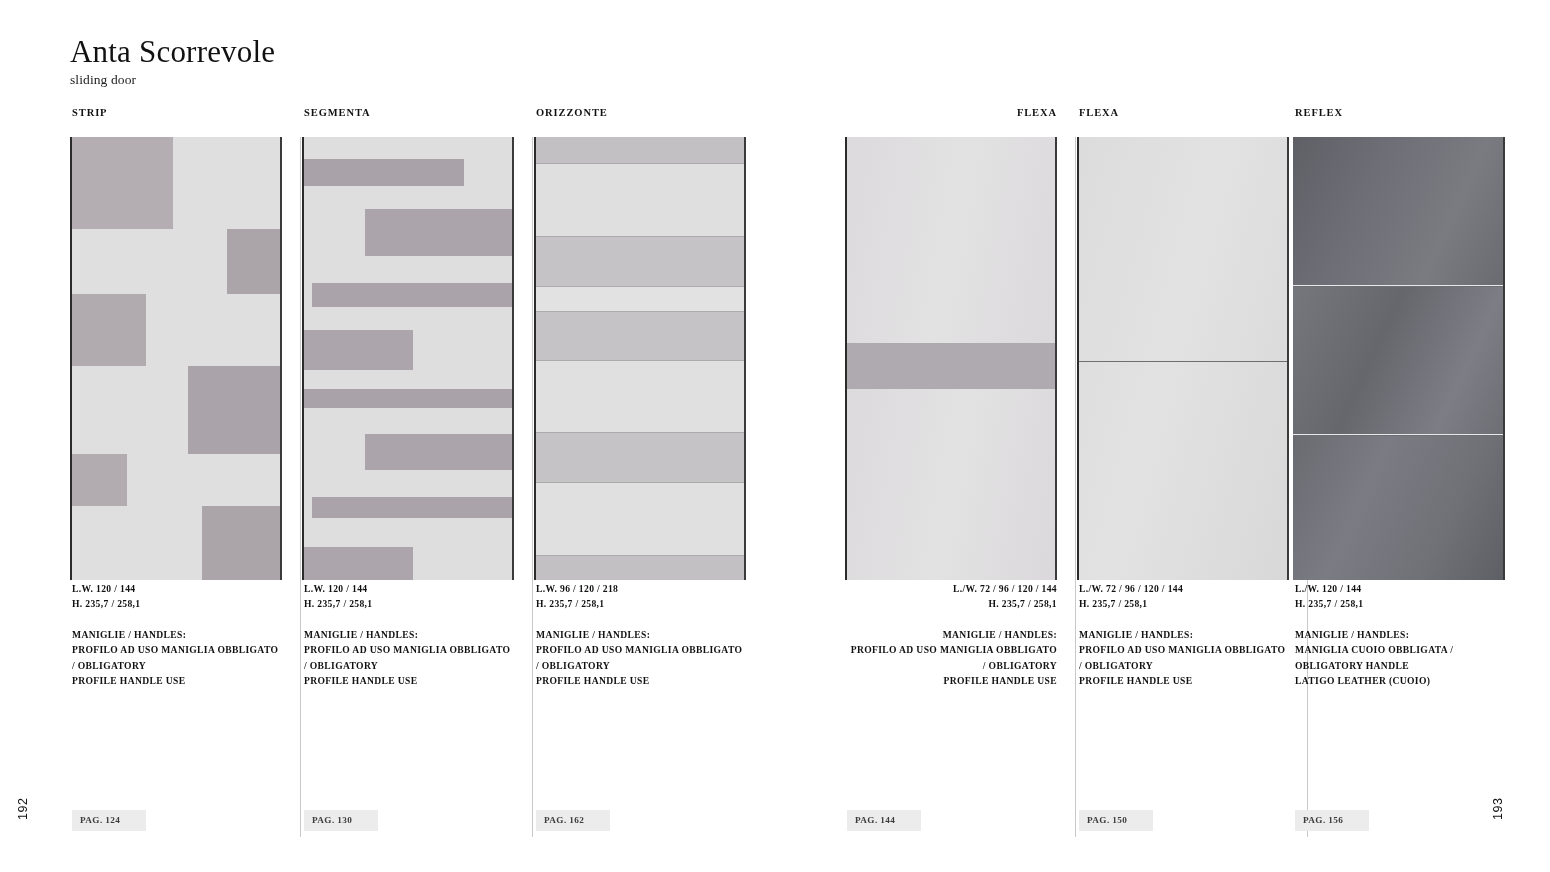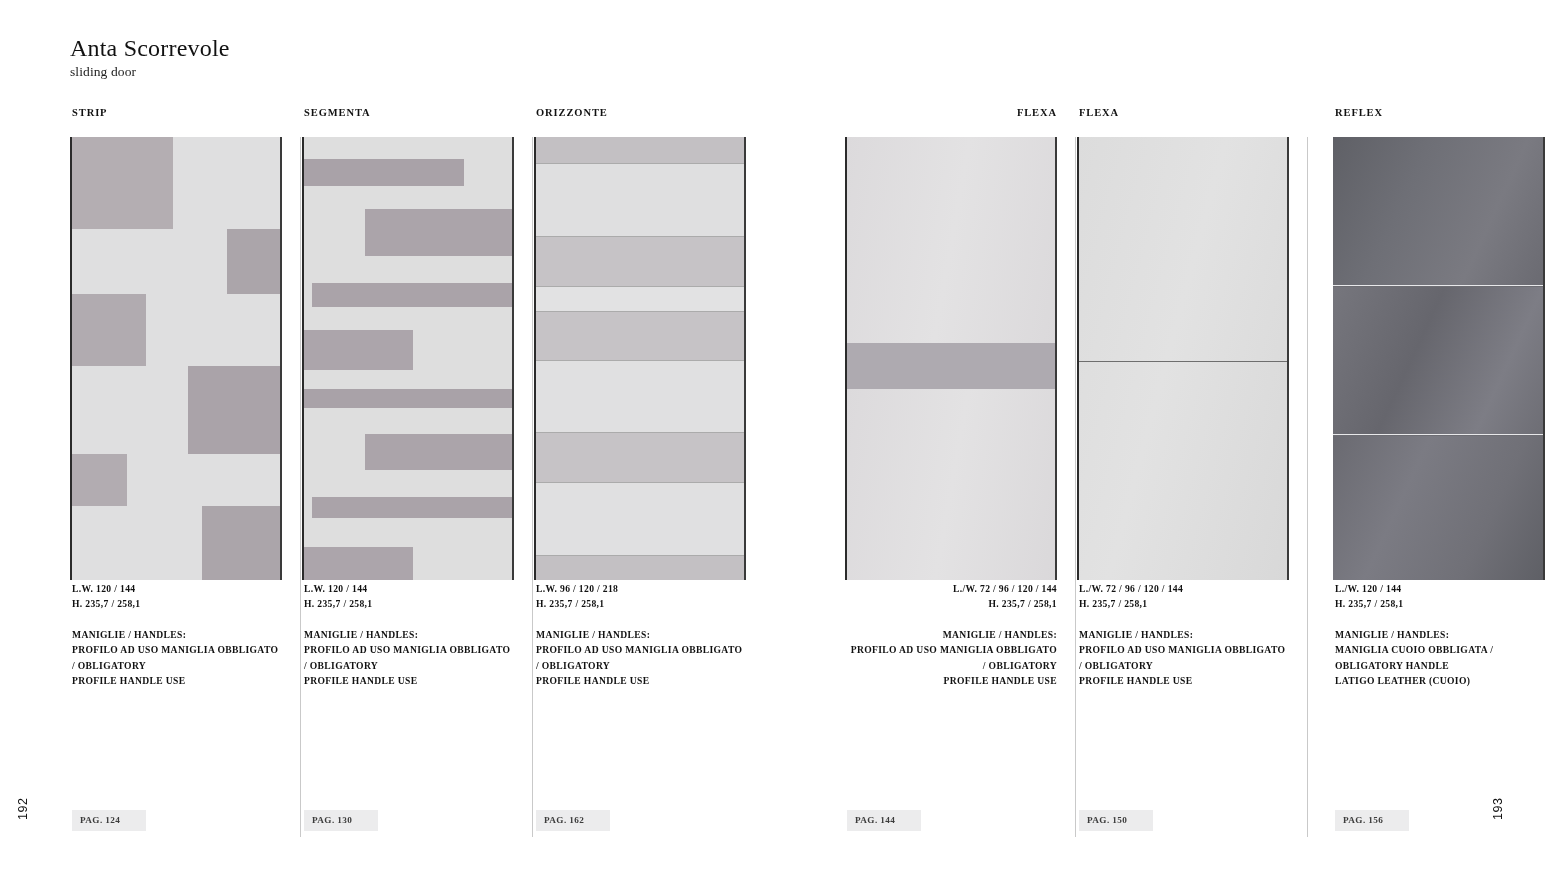--- a/index.html
+++ b/index.html
@@ -7,21 +7,21 @@
     width:1550px;height:872px;background:#ffffff;
     font-family:"Liberation Sans",sans-serif;
     color:#1a1a1a;overflow:hidden;position:relative;
   }
   .page{position:absolute;inset:0;}
 
   
   .title-block{position:absolute;left:70px;top:36px;}
   .title{
     font-family:"Liberation Serif",serif;
-    font-size:24px;font-weight:400;letter-spacing:.2px;
+    font-size:31px;font-weight:400;letter-spacing:.2px;
     color:#111;line-height:1.05;
   }
   .subtitle{
     font-family:"Liberation Serif",serif;
     font-size:13.5px;font-weight:400;color:#222;
     margin-top:3px;letter-spacing:.1px;
   }
 
   
   .folio{
@@ -251,21 +251,21 @@
         <div class="spec-handles">
           <div class="spec-line">MANIGLIE / HANDLES:</div>
           <div class="spec-line">PROFILO AD USO MANIGLIA OBBLIGATO / OBLIGATORY</div>
           <div class="spec-line">PROFILE HANDLE USE</div>
         </div>
       </div>
       <div class="pagtag">PAG. 150</div>
     </div>
     <div class="vrule" style="left:462px;"></div>
 
-    <div class="col" style="left:488px;">
+    <div class="col" style="left:448px;">
       <div class="col-head">REFLEX</div>
       <div class="door" style="background:#6d6d73;border-left:none;">
         <div class="reflex-pane" style="top:0;height:148px;background:linear-gradient(115deg,#5f6066 0%,#6e6f76 35%,#7a7a81 70%,#6a6a71 100%);"></div>
         <div class="reflex-line" style="top:148px;"></div>
         <div class="reflex-pane" style="top:150px;height:147px;background:linear-gradient(115deg,#76767d 0%,#66666d 40%,#7d7d85 75%,#6d6d74 100%);"></div>
         <div class="reflex-line" style="top:297px;"></div>
         <div class="reflex-pane" style="top:299px;bottom:0;background:linear-gradient(115deg,#6a6a71 0%,#7b7b83 35%,#707077 70%,#5e5f65 100%);"></div>
       </div>
       <div class="specs">
         <div class="spec-dim">L./W. 120 / 144</div>

